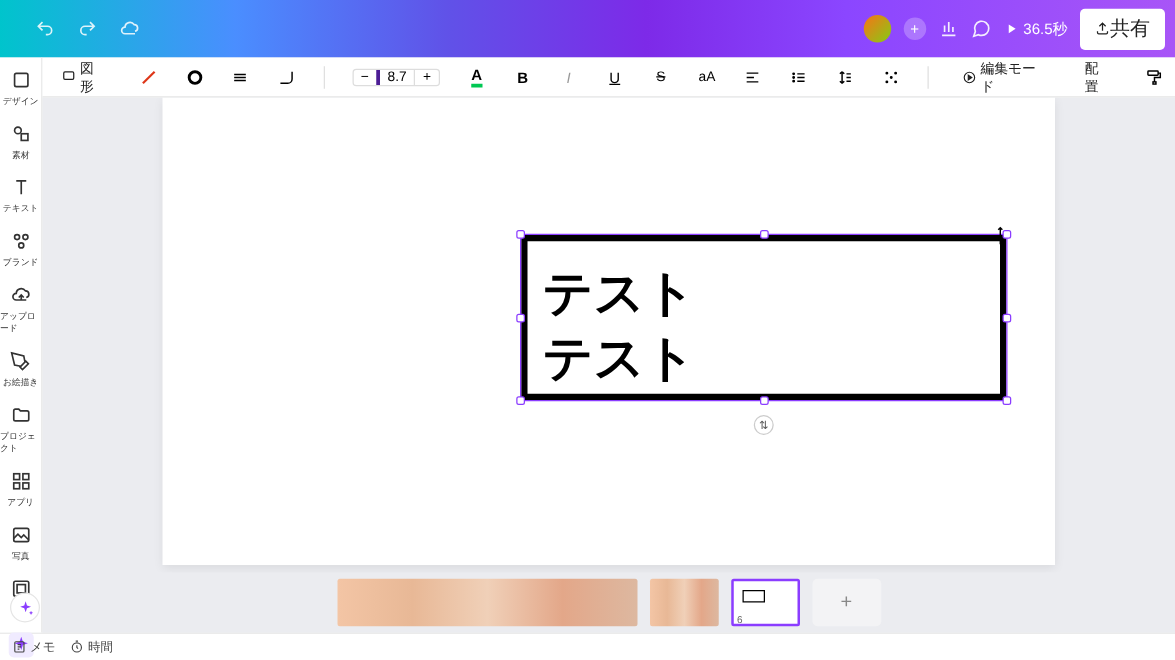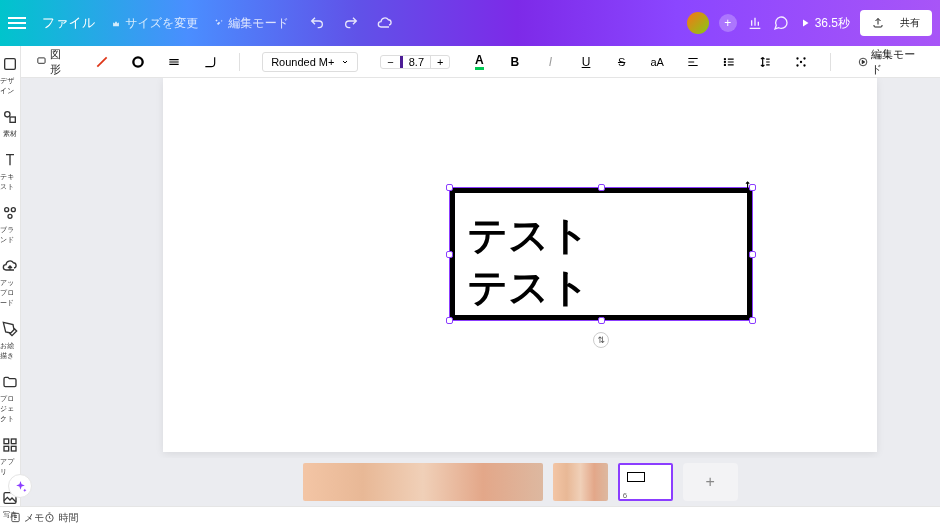--- a/index.html
+++ b/index.html
@@ -10,21 +10,21 @@
 .hamburger { width: 18px; display: flex; flex-direction: column; gap: 3px; cursor: pointer; }
 .hamburger span { height: 2px; background: #fff; }
 .file { font-size: 13px; font-weight: 500; cursor: pointer; }
 .magic { font-size: 12px; opacity: 0.8; display: flex; align-items: center; gap: 4px; cursor: pointer; }
 .topbar-center { flex: 1; display: flex; justify-content: flex-start; gap: 18px; padding-left: 20px; }
 .topbar-center .ico { width: 16px; height: 16px; opacity: 0.85; cursor: pointer; color: #fff; }
 .topbar-right { display: flex; align-items: center; gap: 10px; }
 .avatar { width: 22px; height: 22px; border-radius: 50%; background: linear-gradient(135deg,#f97316,#84cc16); cursor: pointer; }
 .plus-av { width: 18px; height: 18px; border-radius: 50%; background: rgba(255,255,255,0.25); display: flex; align-items: center; justify-content: center; font-size: 12px; cursor: pointer; }
 .play { display: flex; align-items: center; gap: 4px; font-size: 12px; cursor: pointer; }
-.share-btn { background: #fff; color: #222; font-size: 10px; padding: 6px 12px; border-radius: 4px; display: flex; align-items: center; gap: 16px; cursor: pointer; }
+.share-btn { background: #fff; color: #222; font-size: 16px; padding: 6px 12px; border-radius: 4px; display: flex; align-items: center; gap: 0; cursor: pointer; }
 .topbar-right .ico { width: 16px; height: 16px; opacity: 0.9; cursor: pointer; color: #fff; }
 
 .layout { display: flex; height: calc(100% - 46px - 22px); }
 
 .sidebar { width: 34px; background: #fff; border-right: 1px solid #e5e5e5; display: flex; flex-direction: column; align-items: center; padding-top: 10px; gap: 13px; }
 .sb-item { display: flex; flex-direction: column; align-items: center; font-size: 7px; color: #333; cursor: pointer; gap: 4px; }
 .sb-item svg { width: 16px; height: 16px; }
 .sb-item.active svg { fill: #8b3dff; background: #f0ebff; border-radius: 4px; padding: 2px; box-sizing: content-box; }
 .sb-item.active { color: #8b3dff; }
 
@@ -37,74 +37,54 @@
 .cb-ico svg { width: 14px; height: 14px; }
 .red-pen { color: #de3618; }
 .font-sel { border: 1px solid #ddd; padding: 3px 8px; border-radius: 3px; font-size: 11px; width: 110px; display: flex; justify-content: space-between; align-items: center; }
 .size-group { display: flex; align-items: center; border: 1px solid #ddd; border-radius: 3px; }
 .size-group span { padding: 0 6px; font-size: 11px; }
 .size-val { min-width: 26px; text-align: center; border-left: 3px solid #4c1d95; border-right: 1px solid #ddd; }
 
 .canvas { flex: 1; display: flex; justify-content: center; align-items: flex-start; overflow: hidden; position: relative; }
 .page { margin-top: 0; background: #fff; width: 714px; height: 374px; box-shadow: 0 2px 8px rgba(0,0,0,0.08); position: relative; }
 .shape-wrap { position: absolute; left: 287px; top: 110px; }
-.shape { width: 302px; height: 132px; background: #fff; border: 5px solid #000; outline: 1px solid #8b3dff; }
+.shape { width: 388px; height: 132px; background: #fff; border: 5px solid #000; outline: 1px solid #8b3dff; }
 .sel-handle { position: absolute; width: 7px; height: 7px; background: #fff; border: 1px solid #8b3dff; border-radius: 2px; }
 .h-tl { left: -4px; top: -4px; } .h-tr { right: -4px; top: -4px; } .h-bl { left: -4px; bottom: -4px; } .h-br { right: -4px; bottom: -4px; }
 .h-t { left: 50%; top: -4px; margin-left: -3px; } .h-b { left: 50%; bottom: -4px; margin-left: -3px; }
 .h-l { left: -4px; top: 50%; margin-top: -3px; } .h-r { right: -4px; top: 50%; margin-top: -3px; }
 .rotate-ico { position: absolute; right: -4px; top: -7px; transform: rotate(-45deg); cursor: nesw-resize; }
 .rotate-ico svg { width: 14px; height: 14px; }
 .shape-text { padding: 16px 12px; font-size: 40px; font-weight: 700; color: #000; line-height: 1.3; font-family: "Hiragino Sans", sans-serif; }
 .reflow-ico { position: absolute; left: 50%; bottom: -28px; margin-left: -8px; width: 16px; height: 16px; border: 1px solid #ccc; border-radius: 50%; background: #fff; display: flex; align-items: center; justify-content: center; font-size: 9px; color: #555; cursor: pointer; }
 
 .thumbs { height: 48px; background: #ebecf0; display: flex; align-items: center; justify-content: center; padding: 0 10px; gap: 10px; }
 .thumb { width: 55px; height: 38px; border-radius: 2px; }
 .thumb.blur { background: linear-gradient(90deg, #f3c5a5, #e8b896, #f0d0b8, #e3a789, #ddb8a0); filter: blur(0.3px); }
 .thumb.blur.wide { width: 240px; }
 .thumb.active { border: 2px solid #8b3dff; background: #fff; position: relative; padding: 7px; }
 .thumb.active .mini { border: 1px solid #000; width: 18px; height: 10px; }
 .thumb.active .lbl { position: absolute; bottom: -1px; left: 3px; font-size: 8px; color: #666; }
 .thumb.add { width: 55px; height: 38px; background: #f3f3f5; display: flex; align-items: center; justify-content: center; font-size: 16px; color: #888; cursor: pointer; border-radius: 4px; }
 
 .bottombar { height: 22px; background: #fff; border-top: 1px solid #e5e5e5; display: flex; align-items: center; padding: 0 10px; font-size: 10px; color: #444; }
-.bb-left { display: flex; align-items: center; }
+.bb-left { display: flex; align-items: center; gap: 12px; }
 .bb-left > div { display: flex; align-items: center; gap: 3px; cursor: pointer; }
 .bb-right { margin-left: auto; display: flex; align-items: center; gap: 10px; }
 .slider { width: 60px; height: 2px; background: #ccc; position: relative; cursor: pointer; }
 .slider .knob { position: absolute; right: 0; top: -3px; width: 8px; height: 8px; border-radius: 50%; background: #333; }
 .bb-right .ico { cursor: pointer; opacity: 0.7; }
 
 .fab { position: absolute; left: 8px; bottom: 30px; width: 24px; height: 24px; border-radius: 50%; border: 1px solid #e5e5e5; background: #fff; display: flex; align-items: center; justify-content: center; cursor: pointer; }
 .fab svg { width: 13px; height: 13px; }
 </style>
 </head>
 <body>
 
 <div class="topbar">
-  <div class="topbar-left">
-    <div class="hamburger">
-        <span></span>
-        <span></span>
-        <span></span>
-      </div>
-    <div class="file">ファイル</div>
-    <div class="magic">
-      <svg width="10" height="10" viewBox="0 0 24 24" fill="#fff">
-          <path d="M5 20h14v-2H5v2zm0-10l3 3 4-5 4 5 3-3v8H5v-8z"></path>
-        </svg>
-      <span>サイズを変更</span>
-    </div>
-    <div class="magic">
-      <svg width="10" height="10" viewBox="0 0 24 24" fill="#fff">
-          <path d="M7 14l5-5 3 3-5 5-3-3zm12-6l-2-2 1-2 1 2 2 1-2 1-1 2-1-2zM5 5l1-2 1 2 2 1-2 1-1 2-1-2-2-1 2-1z"></path>
-        </svg>
-      <span>編集モード</span>
-    </div>
-  </div>
   <div class="topbar-center">
     <svg class="ico" viewBox="0 0 24 24" fill="none" stroke="currentColor" stroke-width="2">
         <path d="M9 14L4 9l5-5M4 9h11a5 5 0 0 1 0 10h-2"></path>
       </svg>
     <svg class="ico" viewBox="0 0 24 24" fill="none" stroke="currentColor" stroke-width="2">
         <path d="M15 14l5-5-5-5M20 9H9a5 5 0 0 0 0 10h2"></path>
       </svg>
     <svg class="ico" viewBox="0 0 24 24" fill="none" stroke="currentColor" stroke-width="2">
         <path d="M18 15a4 4 0 0 0-1-7.9A6 6 0 0 0 6 10a4 4 0 0 0 0 8h12"></path>
       </svg>
@@ -235,26 +215,20 @@
           <svg viewBox="0 0 24 24" fill="none" stroke="#000" stroke-width="2">
             <path d="M4 8h16M4 12h16M4 16h16"></path>
           </svg>
         </div>
       <div class="cb-ico">
           <svg viewBox="0 0 24 24" fill="none" stroke="#000" stroke-width="2">
             <path d="M20 4v10a6 6 0 0 1-6 6H4"></path>
           </svg>
         </div>
       <div style="width:1px;height:18px;background:#e0e0e0"></div>
-      <div class="font-sel">
-        <span>Rounded M+</span>
-        <svg width="8" height="8" viewBox="0 0 24 24" fill="none" stroke="currentColor" stroke-width="3">
-            <path d="M6 9l6 6 6-6"></path>
-          </svg>
-      </div>
       <div class="size-group">
         <span>−</span>
         <span class="size-val">8.7</span>
         <span>+</span>
       </div>
       <div class="cb-ico">
           <span style="font-size:12px;font-weight:700;border-bottom:3px solid #00c853">A</span>
         </div>
       <div class="cb-ico">
           <b style="font-size:12px">B</b>

